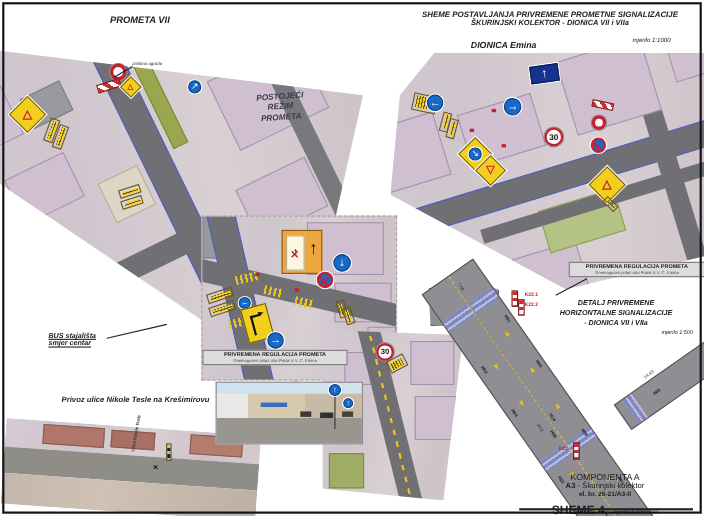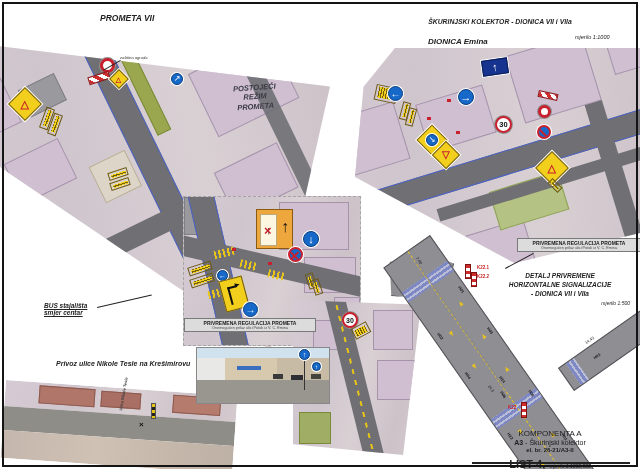--- a/index.html
+++ b/index.html
@@ -179,20 +179,21 @@
     <div class="a" style="left:114px;top:26px;width:10px;height:5px;background:#44443f"></div>
     <div class="a" style="left:107px;top:8px;width:1px;height:34px;background:#333"></div>
     <div class="c cb a" style="left:102px;top:1px;width:11px;height:11px;font-size:7px">
       <span>↑</span>
       </div>
     <div class="c cb a" style="left:115px;top:14px;width:9px;height:9px;font-size:6px">
       <span>↑</span>
       </div>
   </div>
 
+  <div class="a it ctr" style="left:372px;top:8px;width:256px;font-size:7.2px">SHEME POSTAVLJANJA PRIVREMENE PROMETNE SIGNALIZACIJE</div>
   <div class="a it ctr" style="left:372px;top:18px;width:256px;font-size:6.8px">ŠKURINJSKI KOLEKTOR - DIONICA VII i VIIa</div>
   <div class="a" style="left:575px;top:34px;font-size:5.5px;font-style:italic">mjerilo 1:1000</div>
   <div class="a it" style="left:100px;top:13px;font-size:8.5px">PROMETA VII</div>
   <div class="a it" style="left:428px;top:37px;font-size:8px">DIONICA Emina</div>
 
   <div class="a it ctr" style="left:213px;top:83px;width:84px;font-size:7.5px;line-height:1.25;color:#3b3b45;transform:rotate(-4deg);z-index:7">
     <div>POSTOJEĆI</div>
     <div>REŽIM</div>
     <div>PROMETA</div>
   </div>
@@ -313,19 +314,19 @@
   <div class="rmk" style="left:427px;top:117px"></div>
   <div class="rmk" style="left:456px;top:131px"></div>
 
   <div class="a ctr" style="left:470px;top:429px;width:160px;z-index:8">
     <div style="font-size:8px">KOMPONENTA A</div>
     <div style="font-size:7px;margin-top:1px">
       <span style="font-weight:bold">A3</span><span> - Škurinjski kolektor</span>
     </div>
     <div style="font-size:6px;font-weight:bold;margin-top:1px">el. br. 26-21/A3-II</div>
     <div style="margin-top:1px">
-      <span style="font-size:11px;font-weight:bold">LIST 4,</span>
+      <span style="font-size:11px;font-weight:bold">SHEME 4,</span>
       <span style="font-size:5px;font-style:italic">mjerilo 1:1000,500</span>
     </div>
   </div>
   <div class="ln" style="left:472px;top:462px;width:158px;height:2px"></div>
 
 </div>
 
 </body></html>

